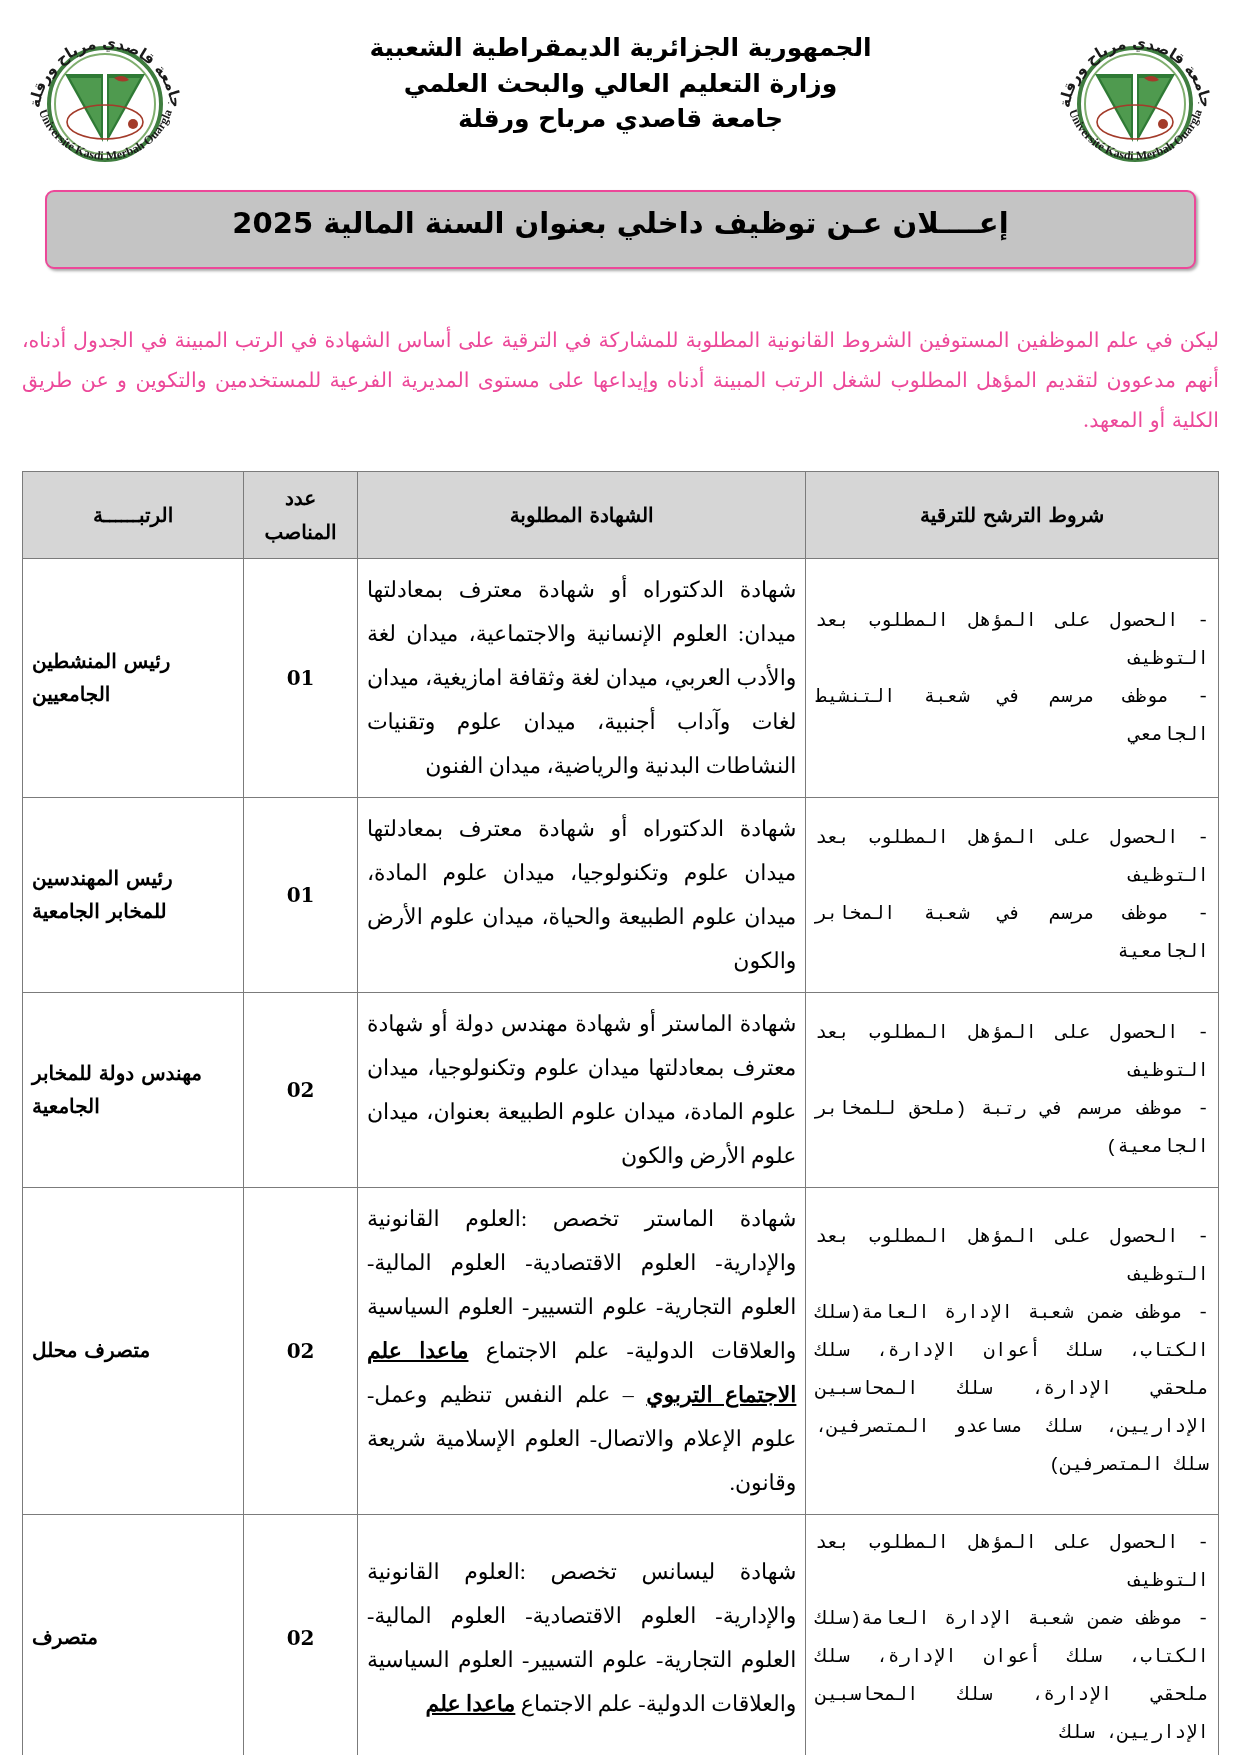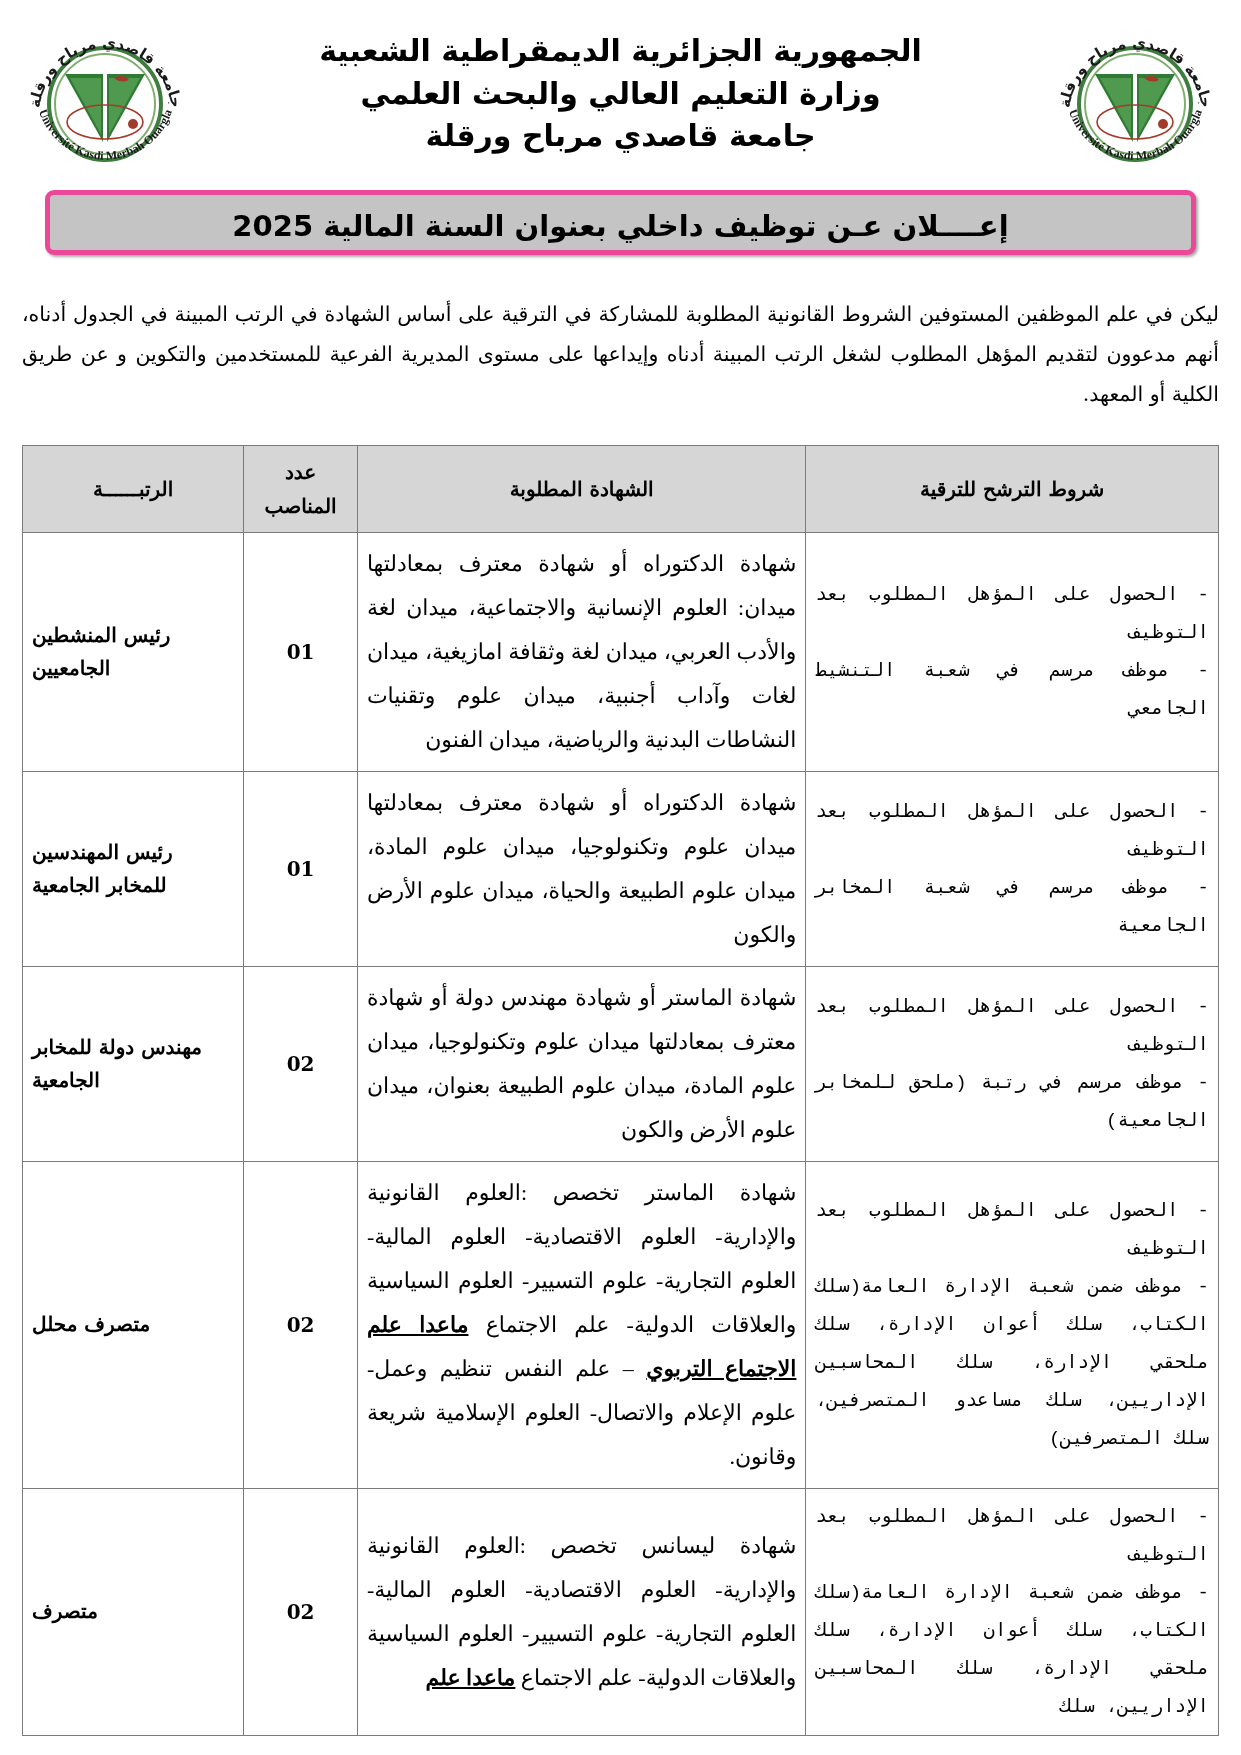--- a/index.html
+++ b/index.html
@@ -25,60 +25,60 @@
     height: 180px;
   }
   .header-center {
     flex: 1;
     text-align: center;
     padding-top: 18px;
   }
   .header-line {
     font-family: "DejaVu Sans", "Liberation Sans", sans-serif;
     font-weight: bold;
-    font-size: 30px;
+    font-size: 25px;
     line-height: 1.42;
     letter-spacing: 0px;
     color: #000;
   }
 
   
   .logo-wrap {
     width: 175px;
     height: 168px;
     position: relative;
     flex: 0 0 175px;
   }
   .logo-svg { display: block; width: 175px; height: 168px; }
 
   
   .title-banner {
     margin: 10px 45px 8px 45px;
     background: #c4c4c4;
-    border: 5px solid #ec4899;
+    border: 2px solid #ec4899;
     border-radius: 9px;
     box-shadow: 2px 2px 3px rgba(0,0,0,0.35);
-    padding: 12px 20px 4px 20px;
+    padding: 12px 20px 24px 20px;
     text-align: center;
   }
   .title-line {
     font-weight: bold;
     font-size: 29px;
     line-height: 1.34;
     color: #000;
   }
 
   
   .intro {
-    margin: 40px 22px 0 22px;
+    margin: 52px 22px 0 22px;
     font-size: 20.5px;
     line-height: 1.95;
     text-align: justify;
     text-align-last: right;
-    color: #000000;
+    color: #ec4899;
     font-family: "DejaVu Serif", "Liberation Serif", serif;
   }
 
   
   .tbl-wrap { margin: 30px 22px 0 22px; }
   table.main-tbl {
     width: 100%;
     border-collapse: collapse;
     table-layout: fixed;
   }

